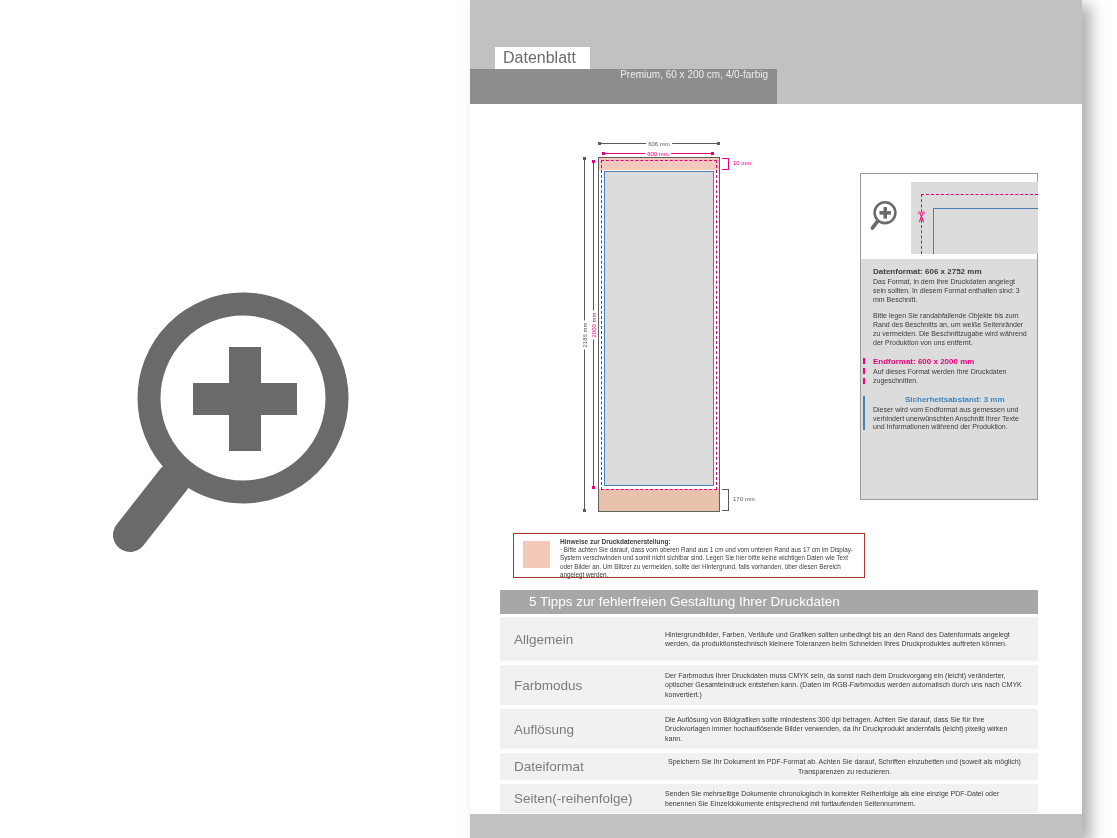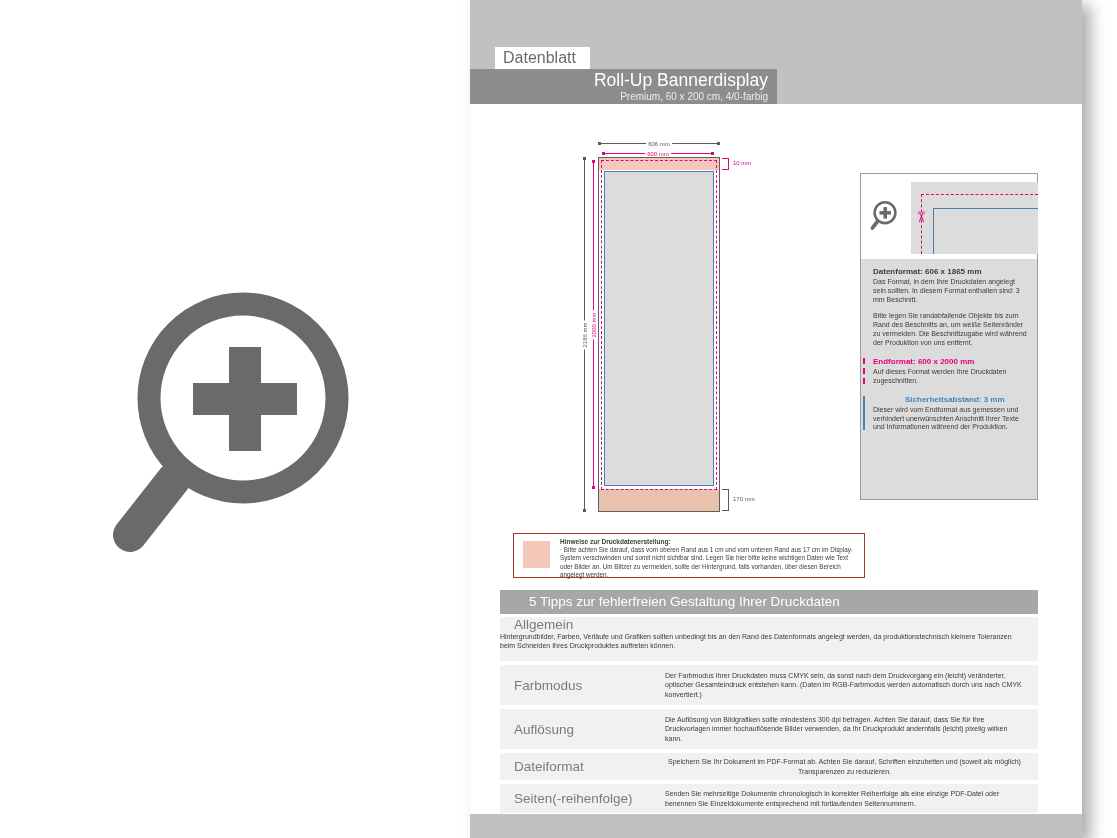--- a/index.html
+++ b/index.html
@@ -72,21 +72,21 @@
   .hint-box { position:absolute; left:43px; top:533px; width:352px; height:45px; border:1px solid #a8372c; background:#fff; }
   .hint-swatch { position:absolute; left:9px; top:7px; width:27px; height:27px; background:#f4c8b8; }
   .hint-text { position:absolute; left:46px; top:4px; right:4px; }
   .hint-title { font-size:6.5px; font-weight:bold; color:#3c3c3b; margin-bottom:1px; }
   .hint-body { font-size:6.3px; line-height:1.32; color:#3c3c3b; }
 
   
   .tips-header { position:absolute; left:30px; top:590px; width:538px; height:24px; background:#a8a7a7; }
   .tips-header span { display:block; color:#fff; font-size:13.5px; line-height:24px; padding-left:29px; }
   .tips-row { position:absolute; left:30px; width:538px; background:#f2f1f1; display:flex; }
-  .r0 { top:617px; height:44px;flex-direction:column; }
+  .r0 { top:617px; height:44px; }
   .r1 { top:665px; height:40px; }
   .r2 { top:709px; height:40px; }
   .r3 { top:753px; height:27px;text-align:center; }
   .r4 { top:784px; height:29px; }
   .tip-label { width:165px; padding-left:14px; font-size:13.5px; color:#7c7b7b; display:flex; align-items:center; }
   .tip-text { flex:1; padding-right:14px; font-size:7px; line-height:1.35; color:#3a3a39; align-self:center; }
 
   .footer-band { position:absolute; left:0; bottom:0; width:100%; height:24px; background:#c2c1c1; }
 </style>
 </head>
@@ -105,21 +105,20 @@
 
   <div class="page">
 
     <div class="top-band"></div>
 
     <div class="tab">
       <span>Datenblatt</span>
     </div>
 
     <div class="header-bar">
-      <div class="header-title">Roll-Up Bannerdisplay</div>
       <div class="header-subtitle">Premium, 60 x 200 cm, 4/0-farbig</div>
     </div>
 
     <div class="abs d-outer"></div>
     <div class="abs d-top-band"></div>
     <div class="abs d-bottom-band"></div>
     <div class="abs d-dashed"></div>
     <div class="abs d-blue"></div>
 
     <div class="dimh dim606">
@@ -145,21 +144,21 @@
       </svg>
       <div class="illu">
         <div class="hd"></div>
         <div class="vd"></div>
         <div class="hb"></div>
         <div class="vb"></div>
         <span class="scissors">✂</span>
       </div>
       <div class="info-text">
         <div class="info-section s0">
-          <div class="info-heading">Datenformat: 606 x 1865 mm</div>
+          <div class="info-heading">Datenformat: 606 x 2752 mm</div>
           <p>Das Format, in dem Ihre Druckdaten angelegt sein sollten. In diesem Format enthalten sind: 3 mm Beschnitt.</p>
           <p>Bitte legen Sie randabfallende Objekte bis zum Rand des Beschnitts an, um weiße Seitenränder zu vermeiden. Die Beschnittzugabe wird während der Produktion von uns entfernt.</p>
         </div>
         <div class="info-section s1">
           <div class="info-heading">Endformat: 600 x 2000 mm</div>
           <p>Auf dieses Format werden Ihre Druckdaten zugeschnitten.</p>
         </div>
         <div class="info-section s2">
           <div class="info-heading">Sicherheitsabstand: 3 mm</div>
           <p>Dieser wird vom Endformat aus gemessen und verhindert unerwünschten Anschnitt Ihrer Texte und Informationen während der Produktion.</p>

